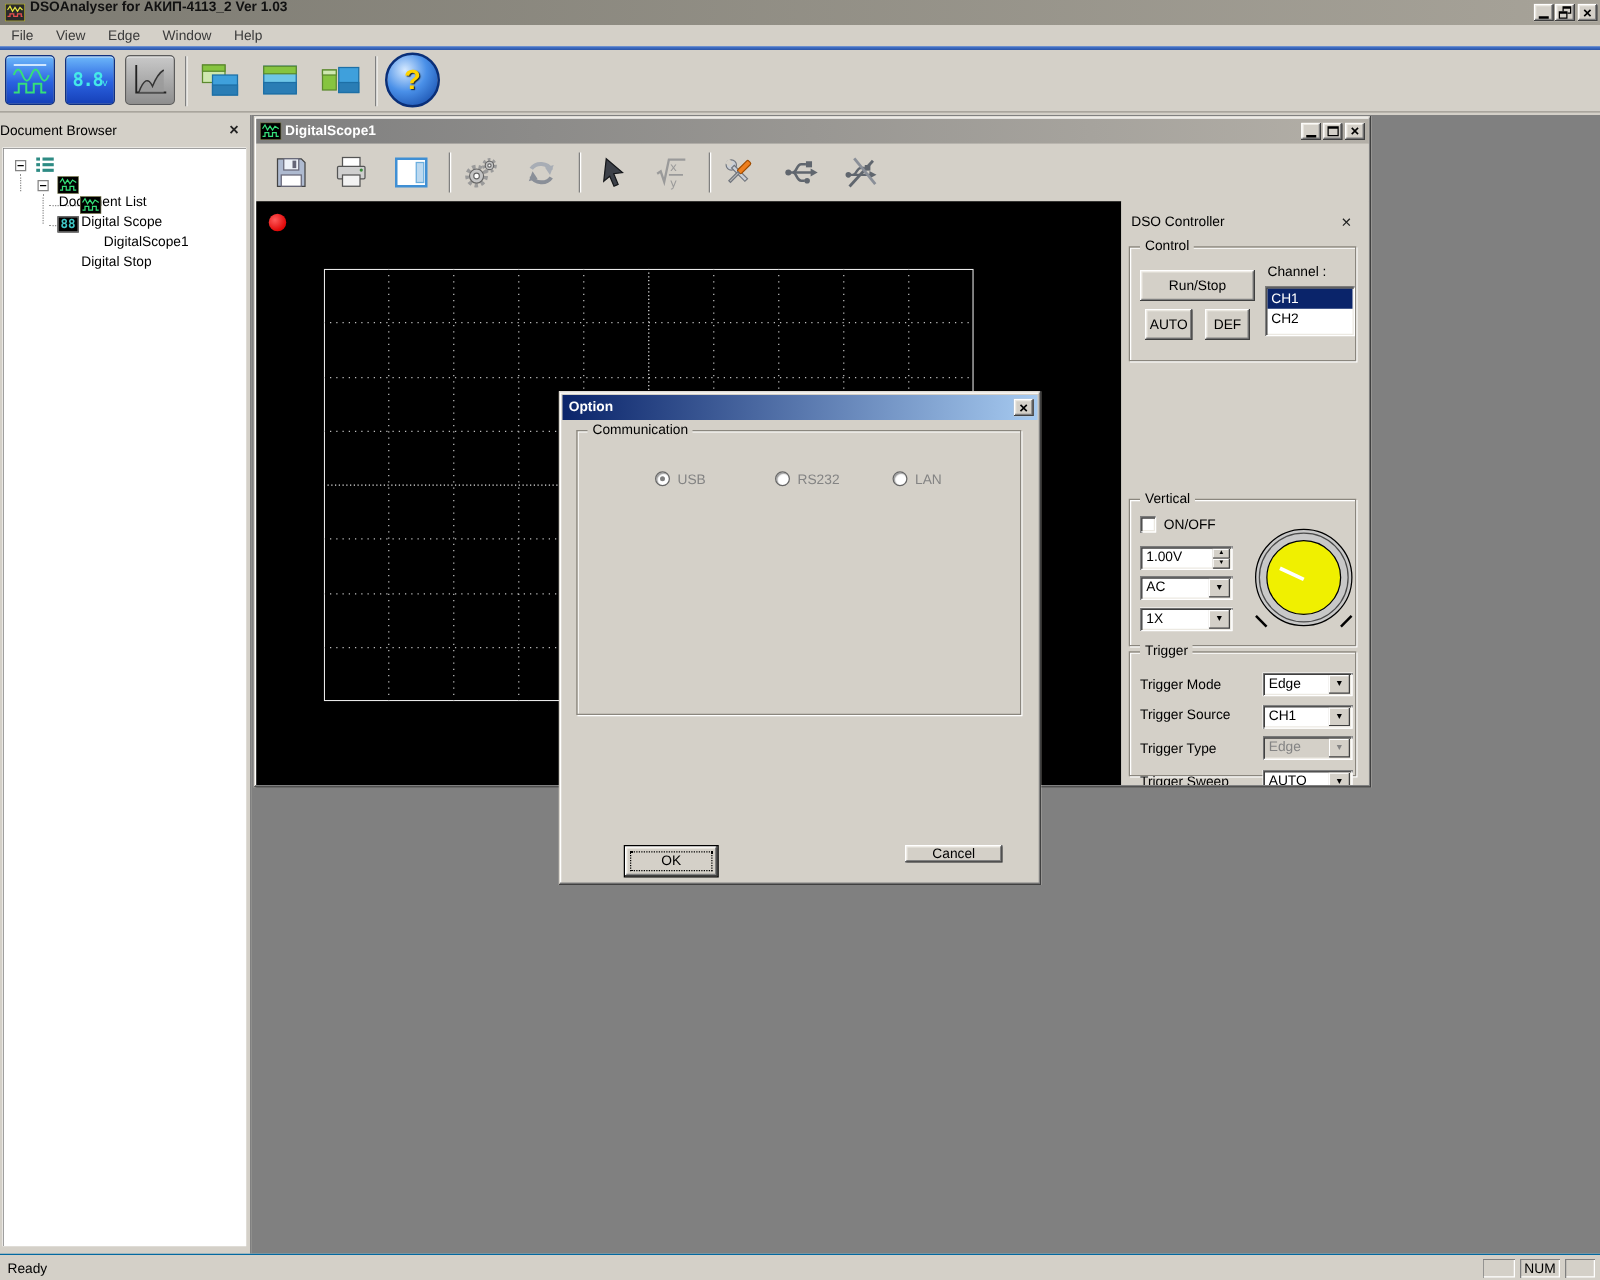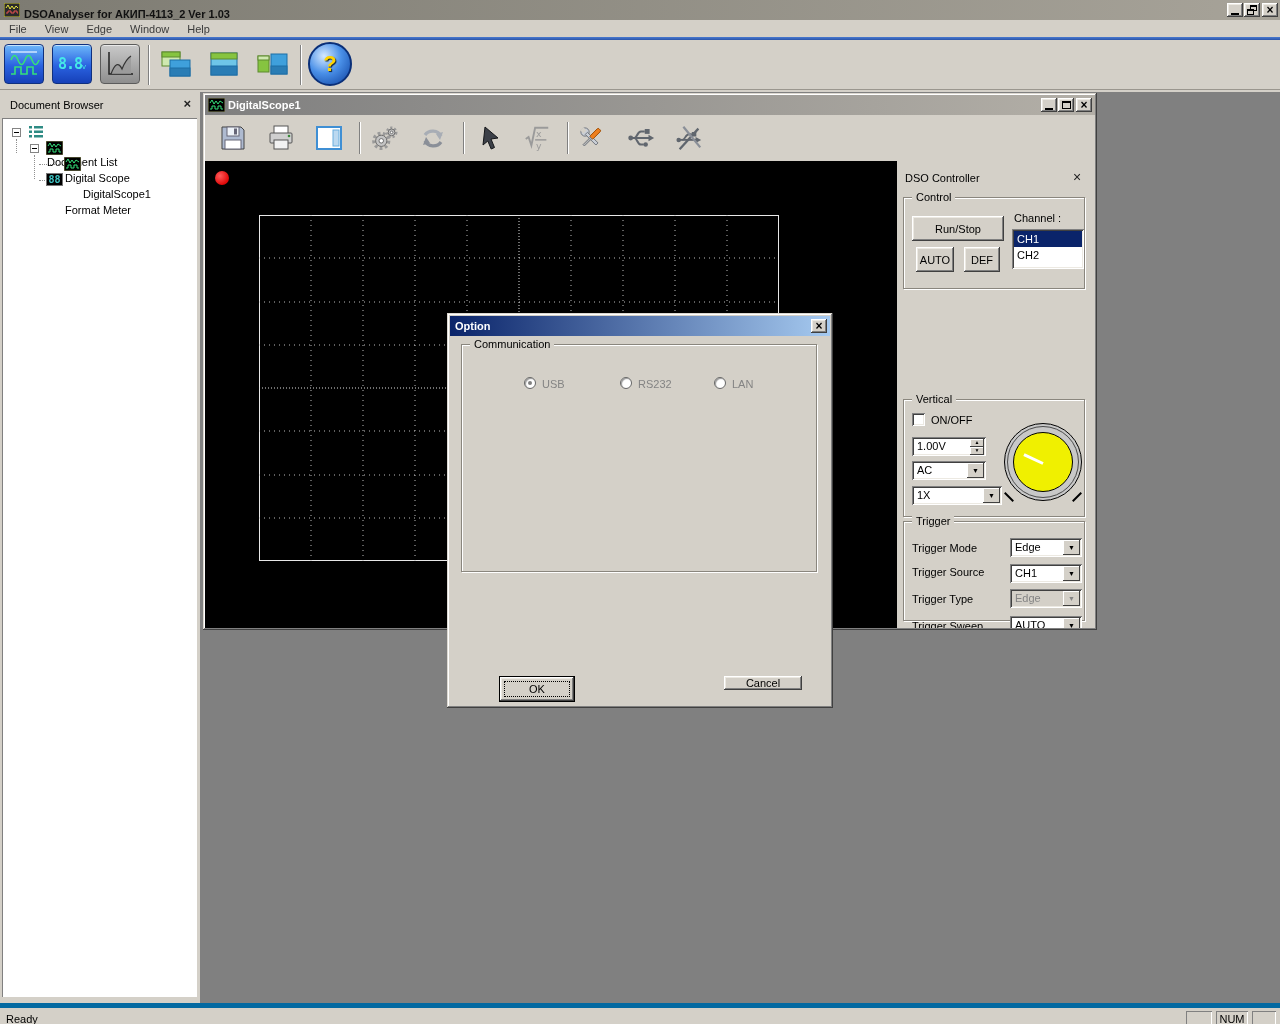--- a/index.html
+++ b/index.html
@@ -8,21 +8,21 @@
          background:#d4d0c8; position:relative; }
   .abs { position:absolute; }
 
   
   .out1 { box-shadow: inset -1px -1px 0 #404040, inset 1px 1px 0 #ffffff, inset -2px -2px 0 #808080, inset 2px 2px 0 #ece9e2; }
   .in-s { box-shadow: inset 1px 1px 0 #808080, inset -1px -1px 0 #ffffff; }
   .winb { box-shadow: inset -1px -1px 0 #404040, inset 1px 1px 0 #dcd8d0, inset -2px -2px 0 #808080, inset 2px 2px 0 #ffffff; }
 
   
   .titlebar { left:0; top:0; width:1280px; height:20px;
-    background:linear-gradient(to right,#7d7b72,#a7a399); display:flex; align-items:flex-end; }
+    background:linear-gradient(to right,#7d7b72,#a7a399); display:flex; align-items:flex-start; }
   .titlebar .ttext { font-weight:bold; color:#111; margin-left:4px; }
   .capbtn { width:16px; height:14px; background:#d4d0c8; position:absolute; top:3px;
     display:flex; align-items:center; justify-content:center; }
   .g-min { width:8px; height:2px; background:#000; margin-top:7px; }
   .g-restore { position:relative; width:10px; height:10px; }
   .g-restore i { position:absolute; border:1px solid #000; border-top-width:2px; background:#d4d0c8; width:7px; height:6px; }
   .g-restore .b { right:0; top:0; }
   .g-restore .f { left:0; bottom:0; }
   .g-max { width:9px; height:8px; border:1px solid #000; border-top-width:2px; }
   .g-close { font-size:12px; font-weight:bold; line-height:10px; }
@@ -40,21 +40,21 @@
   .meter-digits { font-family:"DejaVu Sans Mono",monospace; font-weight:bold; font-size:15px; color:#45e8e8; letter-spacing:-1px; }
   .meter-unit { font-size:8px; color:#45e8e8; }
   .helpbtn { position:absolute; top:2px; width:44px; height:44px; border-radius:50%;
     background:radial-gradient(circle at 35% 30%, #d5e9ff 0%, #4a90e8 45%, #0c3f9e 100%);
     border:2px solid #0a2f78; display:flex; align-items:center; justify-content:center;
     color:#ffd400; font-weight:bold; font-size:22px; text-shadow:1px 1px 1px #123; }
 
   
   .dock { left:0; top:92px; width:201px; height:911px; background:#d4d0c8; border-right:1px solid #808080; }
   .dockhead { position:absolute; left:0; top:0; width:199px; height:26px; display:flex; align-items:center; }
-  .dockhead .dtitle { margin-left:10px; }
+  .dockhead .dtitle { }
   .dockx { position:absolute; right:8px; top:5px; font-size:13px; font-weight:bold; color:#222; line-height:14px; }
   .dockbody { position:absolute; left:2px; top:26px; width:195px; height:879px; background:#fff; }
   .treelabel { position:absolute; white-space:nowrap;margin-top:30px; }
   .expbox { position:absolute; width:9px; height:9px; background:#fff; border:1px solid #848484; }
   .expbox i { position:absolute; left:1px; top:3px; width:5px; height:1px; background:#000; }
   .tline-v { position:absolute; width:1px; border-left:1px dotted #909090; }
   .tline-h { position:absolute; height:1px; border-top:1px dotted #909090; }
   .mini-icon { position:absolute; }
   .mini-meter { width:17px; height:13px; background:#000; border:1px solid #777;
     color:#3fc7c7; font-family:"DejaVu Sans Mono",monospace; font-weight:bold; font-size:10px; line-height:11px; text-align:center; }
@@ -120,21 +120,21 @@
   
   .dlg { left:447px; top:313px; width:386px; height:395px; background:#d4d0c8; z-index:50;
     box-shadow: inset -1px -1px 0 #404040, inset 1px 1px 0 #dcd8d0, inset -2px -2px 0 #808080, inset 2px 2px 0 #fff; }
   .dlgtitle { position:absolute; left:3px; top:3px; width:380px; height:20px;
     background:linear-gradient(to right,#0a246a,#a6caf0); display:flex; align-items:center; }
   .dlgtitle .ttext { color:#fff; font-weight:bold; margin-left:5px; }
   .btn-default { border:1px solid #000; }
   .focus-dots { position:absolute; inset:4px; border:1px dotted #000; }
 
   
-  .statusbar { left:0; top:1003px; width:1280px; height:21px; background:#d4d0c8; border-top:5px solid #0369a1; }
+  .statusbar { left:0; top:1003px; width:1280px; height:21px; background:#d4d0c8; border-top:1px solid #0369a1; }
   .sb-panel { position:absolute; top:3px; height:15px; display:flex; align-items:center; justify-content:center; }
 
   svg { display:block; }
 </style>
 </head>
 <body>
 
 <div class="abs titlebar">
   <svg class="abs" style="left:4px;top:3px" width="16" height="14" viewBox="0 0 16 14">
     <rect width="16" height="14" fill="#2a2a2a" stroke="#c8c434"></rect>
@@ -249,21 +249,21 @@
     <span class="treelabel" style="left:63px; top:24px">Digital Scope</span>
 
     <svg class="mini-icon" style="left:62px; top:39px" width="17" height="14" viewBox="0 0 17 14">
       <rect width="17" height="14" fill="#000" stroke="#8a8a5a"></rect>
       <polyline points="2,5 4,2 6,6 8,3 10,6 12,3 15,5" fill="none" stroke="#35e07a" stroke-width="1"></polyline>
       <path d="M2 11 h2 v-3 h3 v3 h3 v-3 h3 v3 h2" fill="none" stroke="#35e07a" stroke-width="1"></path>
     </svg>
     <span class="treelabel" style="left:81px; top:40px">DigitalScope1</span>
 
     <div class="mini-icon mini-meter" style="left:44px; top:55px">88</div>
-    <span class="treelabel" style="left:63px; top:56px">Format Meter</span>
+    <span class="treelabel" style="left:63px; top:56px">Digital Stop</span>
   </div>
 </div>
 
 <div class="abs mdi">
 
   <div class="cw winb">
     <div class="cwtitle">
       <svg class="abs" style="left:3px;top:3px" width="17" height="14" viewBox="0 0 17 14">
         <rect width="17" height="14" fill="#000" stroke="#8a8a5a"></rect>
         <polyline points="2,5 4,2 6,6 8,3 10,6 12,3 15,5" fill="none" stroke="#35e07a" stroke-width="1"></polyline>
@@ -430,21 +430,21 @@
           <span class="lbl" style="left:27px; top:14px">ON/OFF</span>
           <div class="spin" style="left:8px; top:37px; width:74px; height:19px">
             <span class="ctext">1.00V</span>
             <span class="sbtn" style="top:2px">▲</span>
             <span class="sbtn" style="top:10px">▼</span>
           </div>
           <div class="combo" style="left:8px; top:61px; width:74px; height:19px">
             <span class="ctext">AC</span>
             <span class="drop">▼</span>
           </div>
-          <div class="combo" style="left:8px; top:86px; width:90px; height:19px">
+          <div class="combo" style="left:8px; top:86px; width:74px; height:19px">
             <span class="ctext">1X</span>
             <span class="drop">▼</span>
           </div>
           <div class="knob" style="left:100px; top:23px">
             <div class="inner yellow"></div>
             <div class="pointer" style="transform:rotate(-155deg)"></div>
             <div class="foot l"></div>
               <div class="foot r"></div>
           </div>
         </div>

